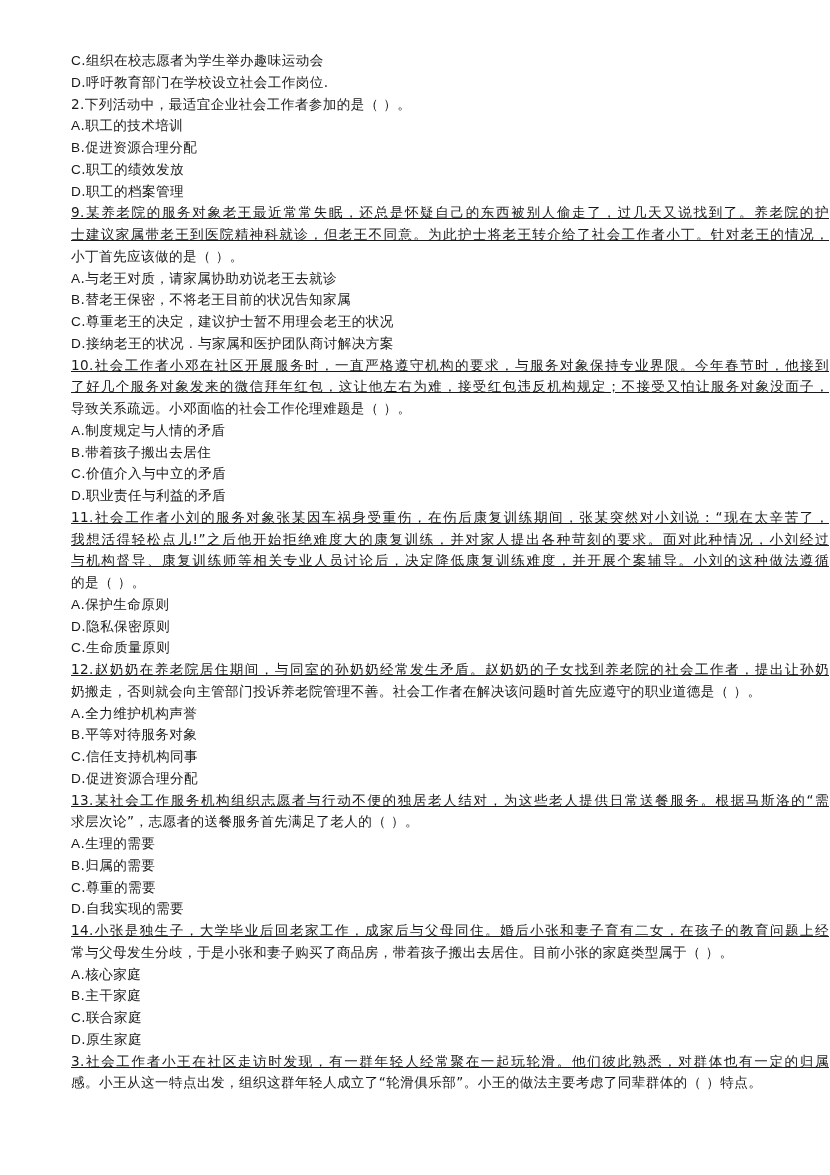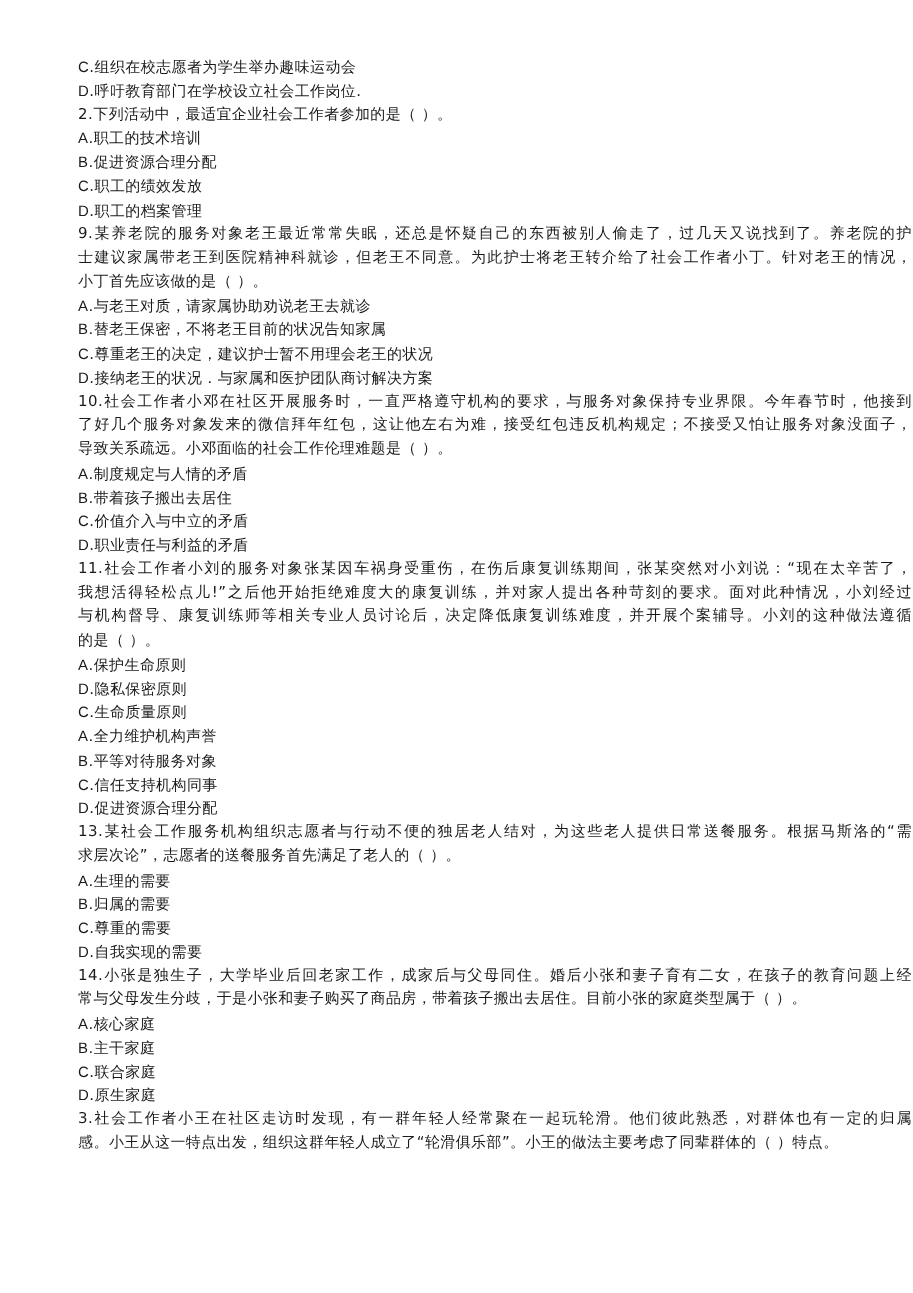--- a/index.html
+++ b/index.html
@@ -1,21 +1,21 @@
 <!DOCTYPE html>
 <html><head>
 <meta charset="utf-8">
 <style>
   html, body { margin:0; padding:0; background:#ffffff; }
   body { width:830px; height:1175px; overflow:hidden; position:relative;
          font-family:"DejaVu Sans", "Liberation Sans", sans-serif; color:#1a1a1a; }
   .page { position:absolute; left:51px; top:50px; width:758px;margin-left:20px; }
   .line { height:21.75px; line-height:21.75px; font-size:13.6px; white-space:nowrap;
           letter-spacing:0.4px; overflow:hidden; }
-  .line.just { text-align:justify; text-align-last:justify; white-space:normal; }
+  .line.just { text-align:justify; text-align-last:justify; white-space:normal;text-decoration:underline; }
   .opt .lbl { font-family:"Liberation Sans", sans-serif; font-size:13.6px; }
 </style>
 </head>
 <body>
 
 <div class="page" id="page">
     <div class="line opt"><span class="lbl">C</span><span>.组织在校志愿者为学生举办趣味运动会</span></div>
     <div class="line opt"><span class="lbl">D</span><span>.呼吁教育部门在学校设立社会工作岗位.</span></div>
     <div class="q">
       <div class="line">2.下列活动中，最适宜企业社会工作者参加的是（ ）。</div>
@@ -44,20 +44,24 @@
     <div class="line opt"><span class="lbl">D</span><span>.职业责任与利益的矛盾</span></div>
     <div class="q">
       <div class="line just">11.社会工作者小刘的服务对象张某因车祸身受重伤，在伤后康复训练期间，张某突然对小刘说：“现在太辛苦了，</div>
       <div class="line just">我想活得轻松点儿!”之后他开始拒绝难度大的康复训练，并对家人提出各种苛刻的要求。面对此种情况，小刘经过</div>
       <div class="line just">与机构督导、康复训练师等相关专业人员讨论后，决定降低康复训练难度，并开展个案辅导。小刘的这种做法遵循</div>
       <div class="line">的是（ ）。</div>
     </div>
     <div class="line opt"><span class="lbl">A</span><span>.保护生命原则</span></div>
     <div class="line opt"><span class="lbl">D</span><span>.隐私保密原则</span></div>
     <div class="line opt"><span class="lbl">C</span><span>.生命质量原则</span></div>
+    <div class="q">
+      <div class="line just">12.赵奶奶在养老院居住期间，与同室的孙奶奶经常发生矛盾。赵奶奶的子女找到养老院的社会工作者，提出让孙奶</div>
+      <div class="line">奶搬走，否则就会向主管部门投诉养老院管理不善。社会工作者在解决该问题时首先应遵守的职业道德是（ ）。</div>
+    </div>
     <div class="line opt"><span class="lbl">A</span><span>.全力维护机构声誉</span></div>
     <div class="line opt"><span class="lbl">B</span><span>.平等对待服务对象</span></div>
     <div class="line opt"><span class="lbl">C</span><span>.信任支持机构同事</span></div>
     <div class="line opt"><span class="lbl">D</span><span>.促进资源合理分配</span></div>
     <div class="q">
       <div class="line just">13.某社会工作服务机构组织志愿者与行动不便的独居老人结对，为这些老人提供日常送餐服务。根据马斯洛的“需</div>
       <div class="line">求层次论”，志愿者的送餐服务首先满足了老人的（ ）。</div>
     </div>
     <div class="line opt"><span class="lbl">A</span><span>.生理的需要</span></div>
     <div class="line opt"><span class="lbl">B</span><span>.归属的需要</span></div>

